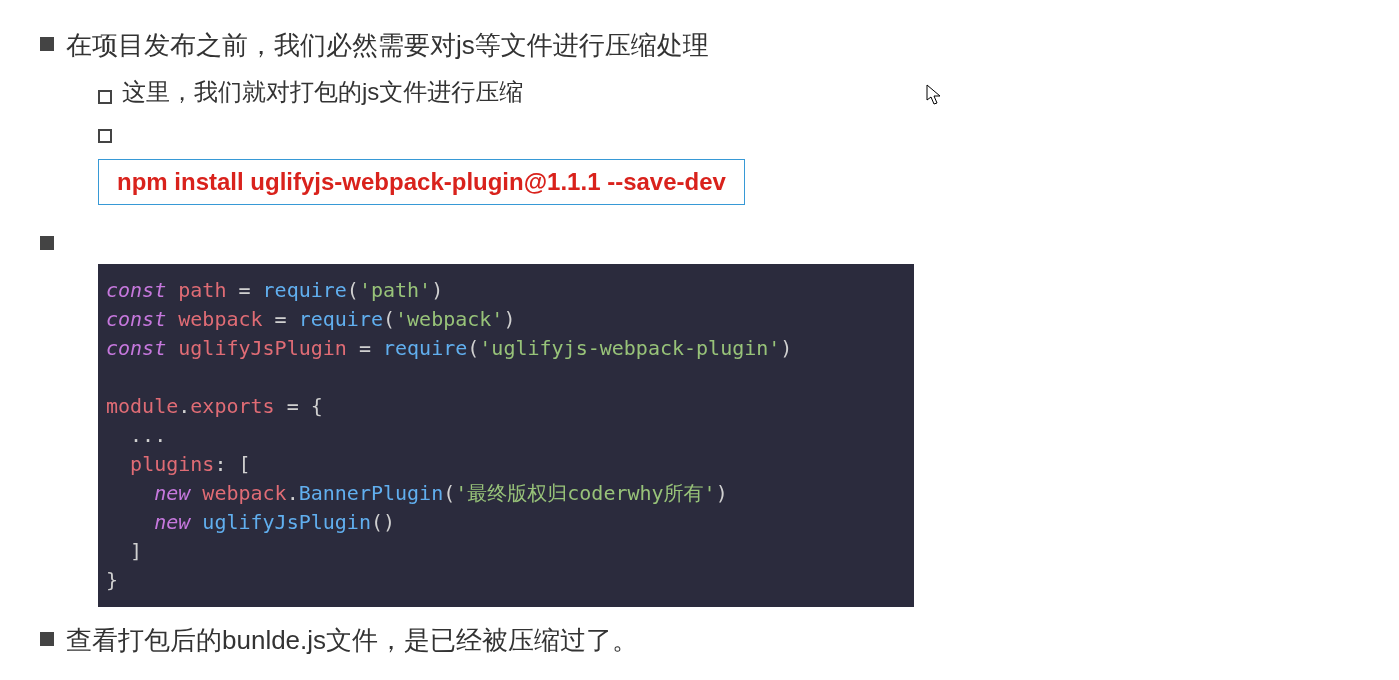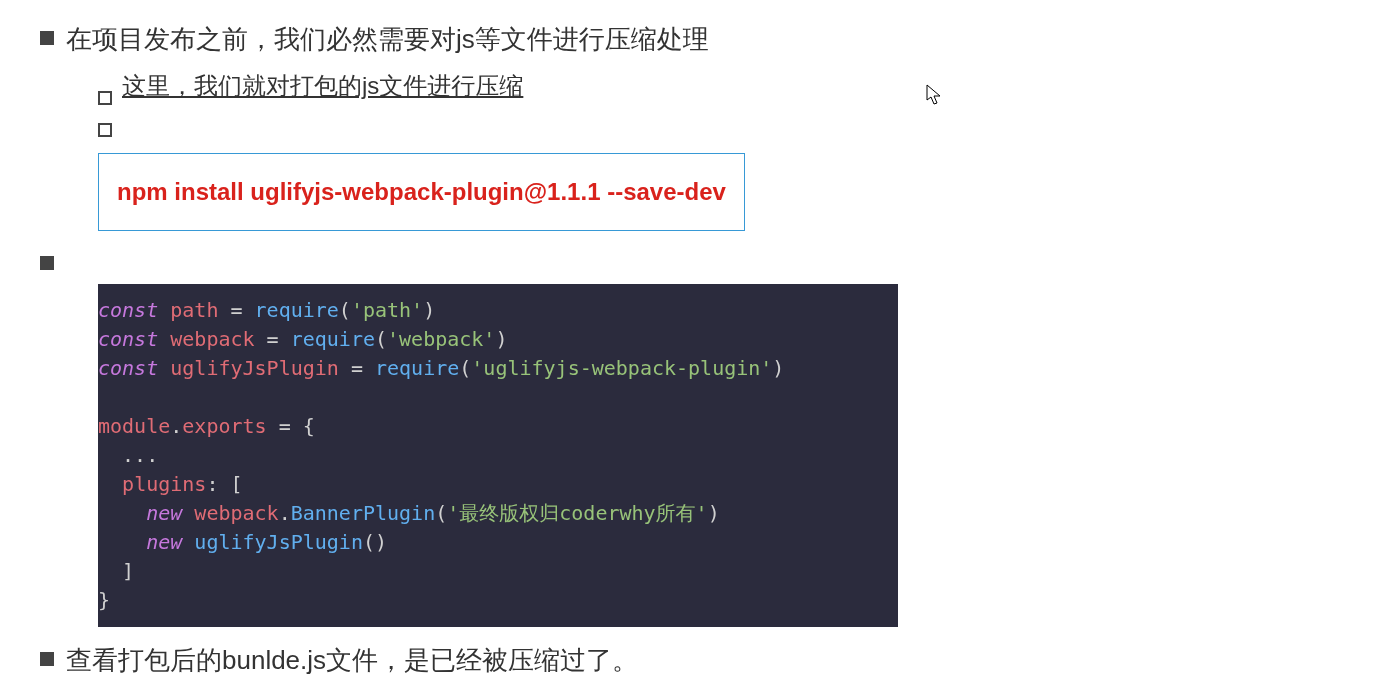--- a/index.html
+++ b/index.html
@@ -6,73 +6,72 @@
     margin: 0;
     padding: 20px 40px;
     font-family: "Microsoft YaHei", "PingFang SC", sans-serif;
     font-size: 24px;
     color: #333;
     background: #fff;
   }
   .bullet-1 {
     display: flex;
     align-items: flex-start;
-    margin-top: 0;
+    margin-top: 6px;
     margin-bottom: 8px;
   }
   .bullet-1 .marker {
     width: 14px;
     height: 14px;
     background: #444;
     margin-top: 11px;
     margin-right: 12px;
     flex-shrink: 0;
   }
   .bullet-1 .text {
     font-size: 26px;
     line-height: 1.5;
   }
   .bullet-2 {
     display: flex;
-    align-items: flex-end;
+    align-items: center;
     margin-left: 58px;
     margin-bottom: 8px;
-    text-decoration: underline;
   }
   .bullet-2 .marker {
     width: 14px;
     height: 14px;
     border: 2px solid #444;
     box-sizing: border-box;
     margin-top: 10px;
     margin-right: 10px;
     flex-shrink: 0;
   }
   .bullet-2 .text {
     font-size: 24px;
     line-height: 1.6;
   }
   .command-box {
     display: inline-block;
     border: 1px solid #3799d6;
     color: #d9221c;
     font-size: 24px;
     font-weight: bold;
-    padding: 24px 18px;
+    padding: 8px 18px;
     margin-left: 58px;
     margin-top: 8px;
     margin-bottom: 14px;
     font-family: "Microsoft YaHei", sans-serif;
   }
   .code-block {
     background: #2b2b3d;
     margin-left: 58px;
     margin-top: 14px;
     margin-bottom: 14px;
-    padding: 12px 0;
+    padding: 12px 8px;
     width: 800px;
     font-family: "Consolas", "Menlo", "Monaco", monospace;
     font-size: 20px;
     line-height: 1.45;
     white-space: pre;
     color: #d0d0d0;
   }
   .tok-kw { color: #c678dd; font-style: italic; }
   .tok-var { color: #e06c75; }
   .tok-fn { color: #61afef; }

